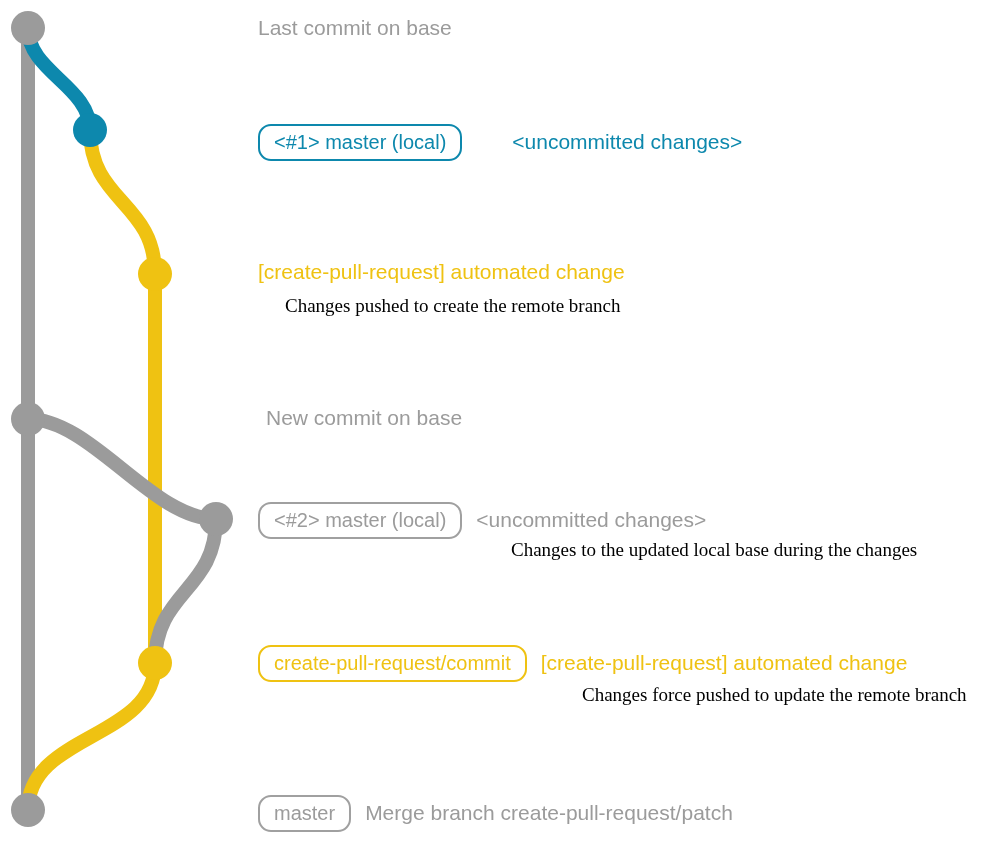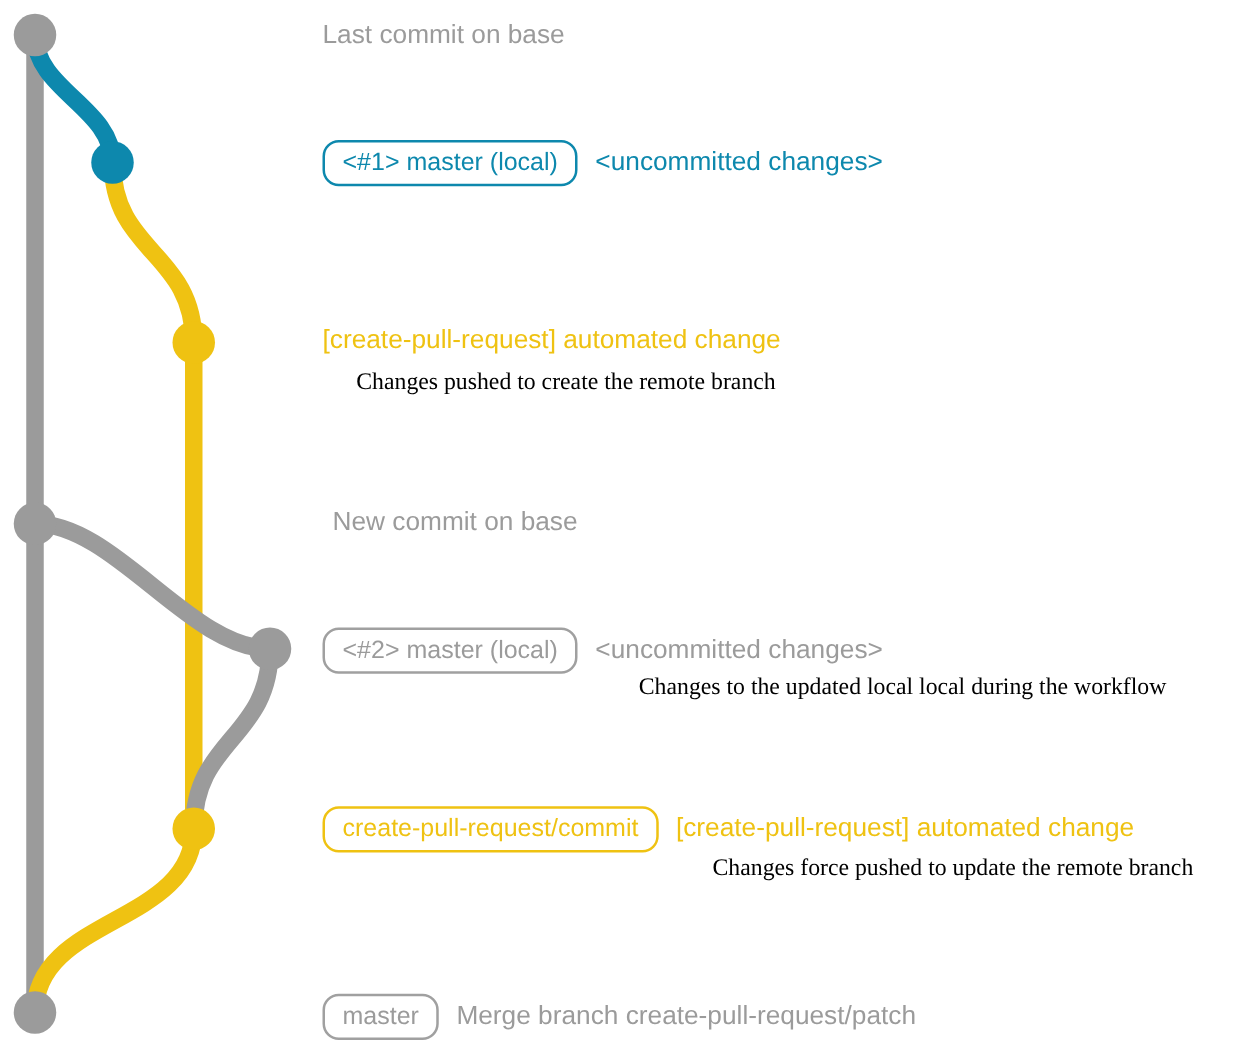--- a/index.html
+++ b/index.html
@@ -69,31 +69,31 @@
     position: absolute;
     font-family: "Liberation Serif", "DejaVu Serif", serif;
     font-size: 19px;
     line-height: 22px;
     color: #000000;
     white-space: nowrap;
   }
 
   
   #row-last-commit    { left: 258px; top: 16px;  }
-  #row-master-1       { left: 258px; top: 112px; }
+  #row-master-1       { left: 258px; top: 124px; gap: 36px; }
   #row-automated-1    { left: 258px; top: 260px; }
   #row-new-commit     { left: 266px; top: 406px; }
   #row-master-2       { left: 258px; top: 502px; }
   #row-automated-2    { left: 258px; top: 645px; }
   #row-merge          { left: 258px; top: 795px; }
 
   #note-1 { left: 511px; top: 149px; }
   #note-2 { left: 271px; top: 295px; margin-left: 14px; }
   #note-3 { left: 511px; top: 539px; }
-  #note-4 { left: 570px; top: 684px; }
+  #note-4 { left: 582px; top: 684px; }
 </style>
 </head>
 <body>
 
 <svg id="graph-svg" viewBox="0 0 988 843" xmlns="http://www.w3.org/2000/svg">
 
   <path d="M 28 28 L 28 810" fill="none" stroke="#9b9b9b" stroke-width="14" stroke-linecap="round"></path>
 
   <path d="M 28 28 C 28 72, 90 86, 90 130" fill="none" stroke="#0d88ad" stroke-width="14" stroke-linecap="round"></path>
 
@@ -133,21 +133,21 @@
   <div class="note" id="note-2">Changes pushed to create the remote branch</div>
 
   <div class="row" id="row-new-commit">
     <span class="commit-title gray">New commit on base</span>
   </div>
 
   <div class="row with-badge" id="row-master-2">
     <span class="badge gray">&lt;#2&gt; master (local)</span>
     <span class="commit-title gray">&lt;uncommitted changes&gt;</span>
   </div>
-  <div class="note" id="note-3">Changes to the updated local local during the workflow</div>
+  <div class="note" id="note-3">Changes to the updated local base during the changes</div>
 
   <div class="row with-badge" id="row-automated-2">
     <span class="badge yellow">create-pull-request/commit</span>
     <span class="commit-title yellow">[create-pull-request] automated change</span>
   </div>
   <div class="note" id="note-4">Changes force pushed to update the remote branch</div>
 
   <div class="row with-badge" id="row-merge">
     <span class="badge gray">master</span>
     <span class="commit-title gray">Merge branch create-pull-request/patch</span>

